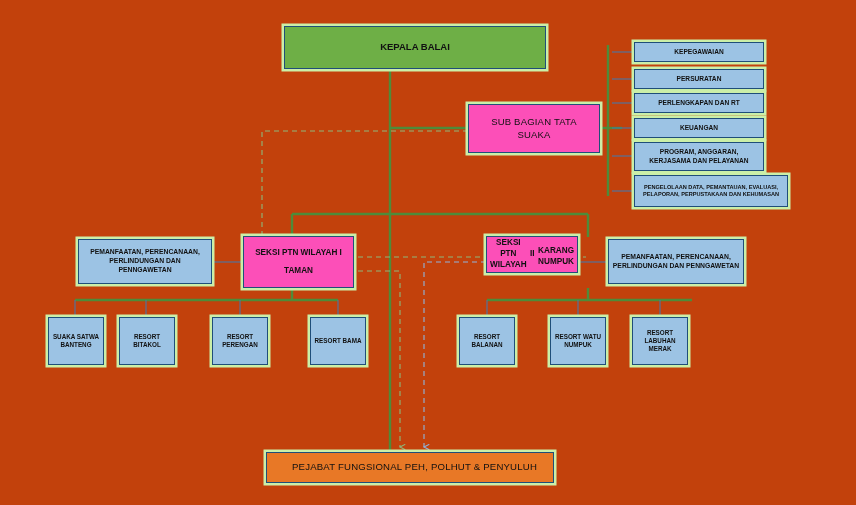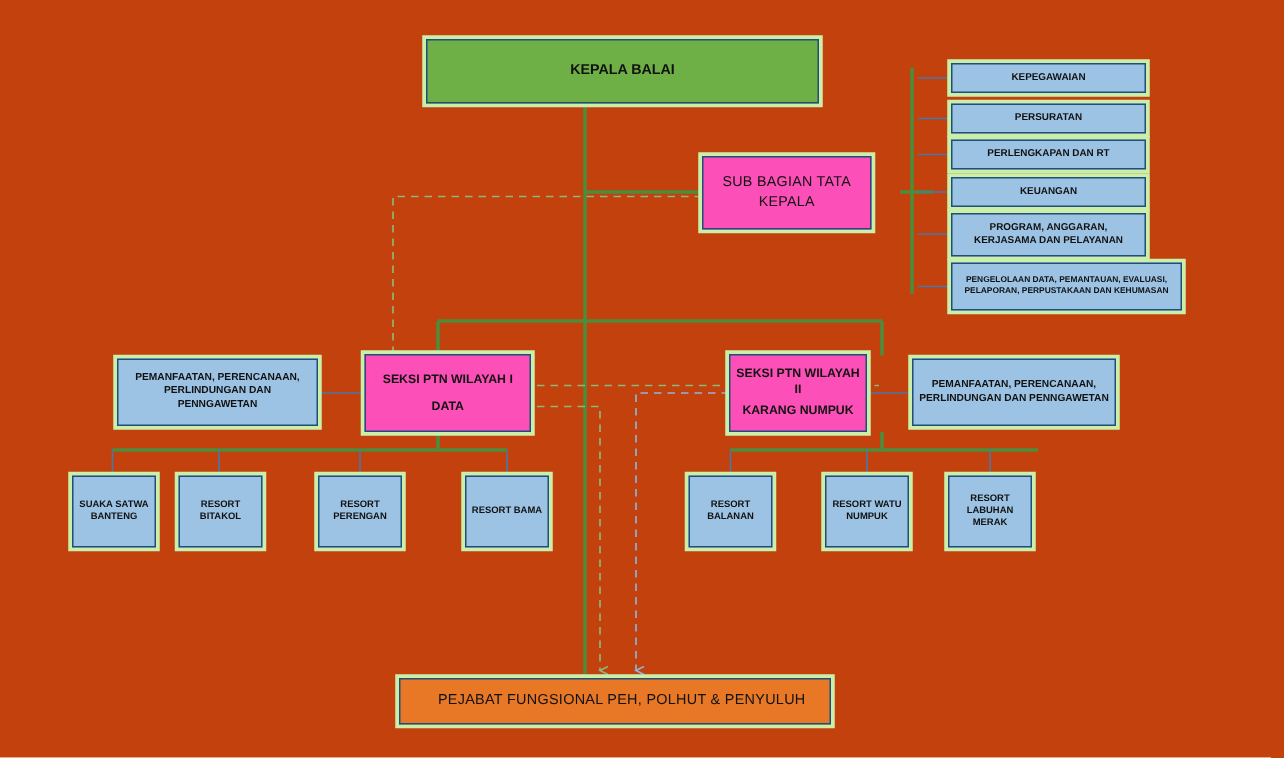--- a/index.html
+++ b/index.html
@@ -125,23 +125,23 @@
     <g stroke="#8FB4DC" stroke-width="1.1" fill="none" stroke-dasharray="5,4">
 
       <path d="M486,262 L424,262 L424,447" marker-end="url(#arrBlue)"></path>
     </g>
   </svg>
 
   <div class="node fill-green t-root" style="left:284px; top:26px; width:262px; height:43px; flex-direction:column;">
     <span>KEPALA BALAI</span>
   </div>
 
-  <div class="node fill-pink t-head" style="left:468px; top:104px; width:113px; height:49px; flex-direction:column;">
+  <div class="node fill-pink t-head" style="left:468px; top:104px; width:132px; height:49px; flex-direction:column;">
     <span>SUB BAGIAN TATA</span>
-    <span>KEPALA</span>
+    <span>SUAKA</span>
   </div>
 
   <div class="node fill-blue t-unit" style="left:634px; top:42px; width:130px; height:20px;">
     <span>KEPEGAWAIAN</span>
   </div>
   <div class="node fill-blue t-unit" style="left:634px; top:69px; width:130px; height:20px;">
     <span>PERSURATAN</span>
   </div>
   <div class="node fill-blue t-unit" style="left:634px; top:93px; width:130px; height:20px;">
     <span>PERLENGKAPAN DAN RT</span>
@@ -156,37 +156,37 @@
     <span>PENGELOLAAN DATA, PEMANTAUAN, EVALUASI, PELAPORAN, PERPUSTAKAAN DAN KEHUMASAN</span>
   </div>
 
   <div class="node fill-blue t-side" style="left:78px; top:239px; width:134px; height:45px;">
     <span>PEMANFAATAN, PERENCANAAN, PERLINDUNGAN DAN PENNGAWETAN</span>
   </div>
 
   <div class="node fill-pink t-pink" style="left:243px; top:236px; width:111px; height:52px; flex-direction:column;">
     <span>SEKSI PTN WILAYAH I</span>
     <span class="gap"></span>
-    <span>DATA</span>
+    <span>TAMAN</span>
   </div>
 
   <div class="node fill-blue t-leaf" style="left:48px; top:317px; width:56px; height:48px;">
     <span>SUAKA SATWA BANTENG</span>
   </div>
   <div class="node fill-blue t-leaf" style="left:119px; top:317px; width:56px; height:48px;">
     <span>RESORT BITAKOL</span>
   </div>
   <div class="node fill-blue t-leaf" style="left:212px; top:317px; width:56px; height:48px;">
     <span>RESORT PERENGAN</span>
   </div>
   <div class="node fill-blue t-leaf" style="left:310px; top:317px; width:56px; height:48px;">
     <span>RESORT BAMA</span>
   </div>
 
-  <div class="node fill-pink t-pink" style="left:486px; top:236px; width:92px; height:52px; flex-direction:column;">
+  <div class="node fill-pink t-pink" style="left:486px; top:236px; width:92px; height:37px; flex-direction:row;">
     <span>SEKSI PTN WILAYAH</span>
     <span>II</span>
     <span style="margin-top:4px;">KARANG NUMPUK</span>
   </div>
 
   <div class="node fill-blue t-side" style="left:608px; top:239px; width:136px; height:45px;">
     <span>PEMANFAATAN, PERENCANAAN, PERLINDUNGAN DAN PENNGAWETAN</span>
   </div>
 
   <div class="node fill-blue t-leaf" style="left:459px; top:317px; width:56px; height:48px;">

